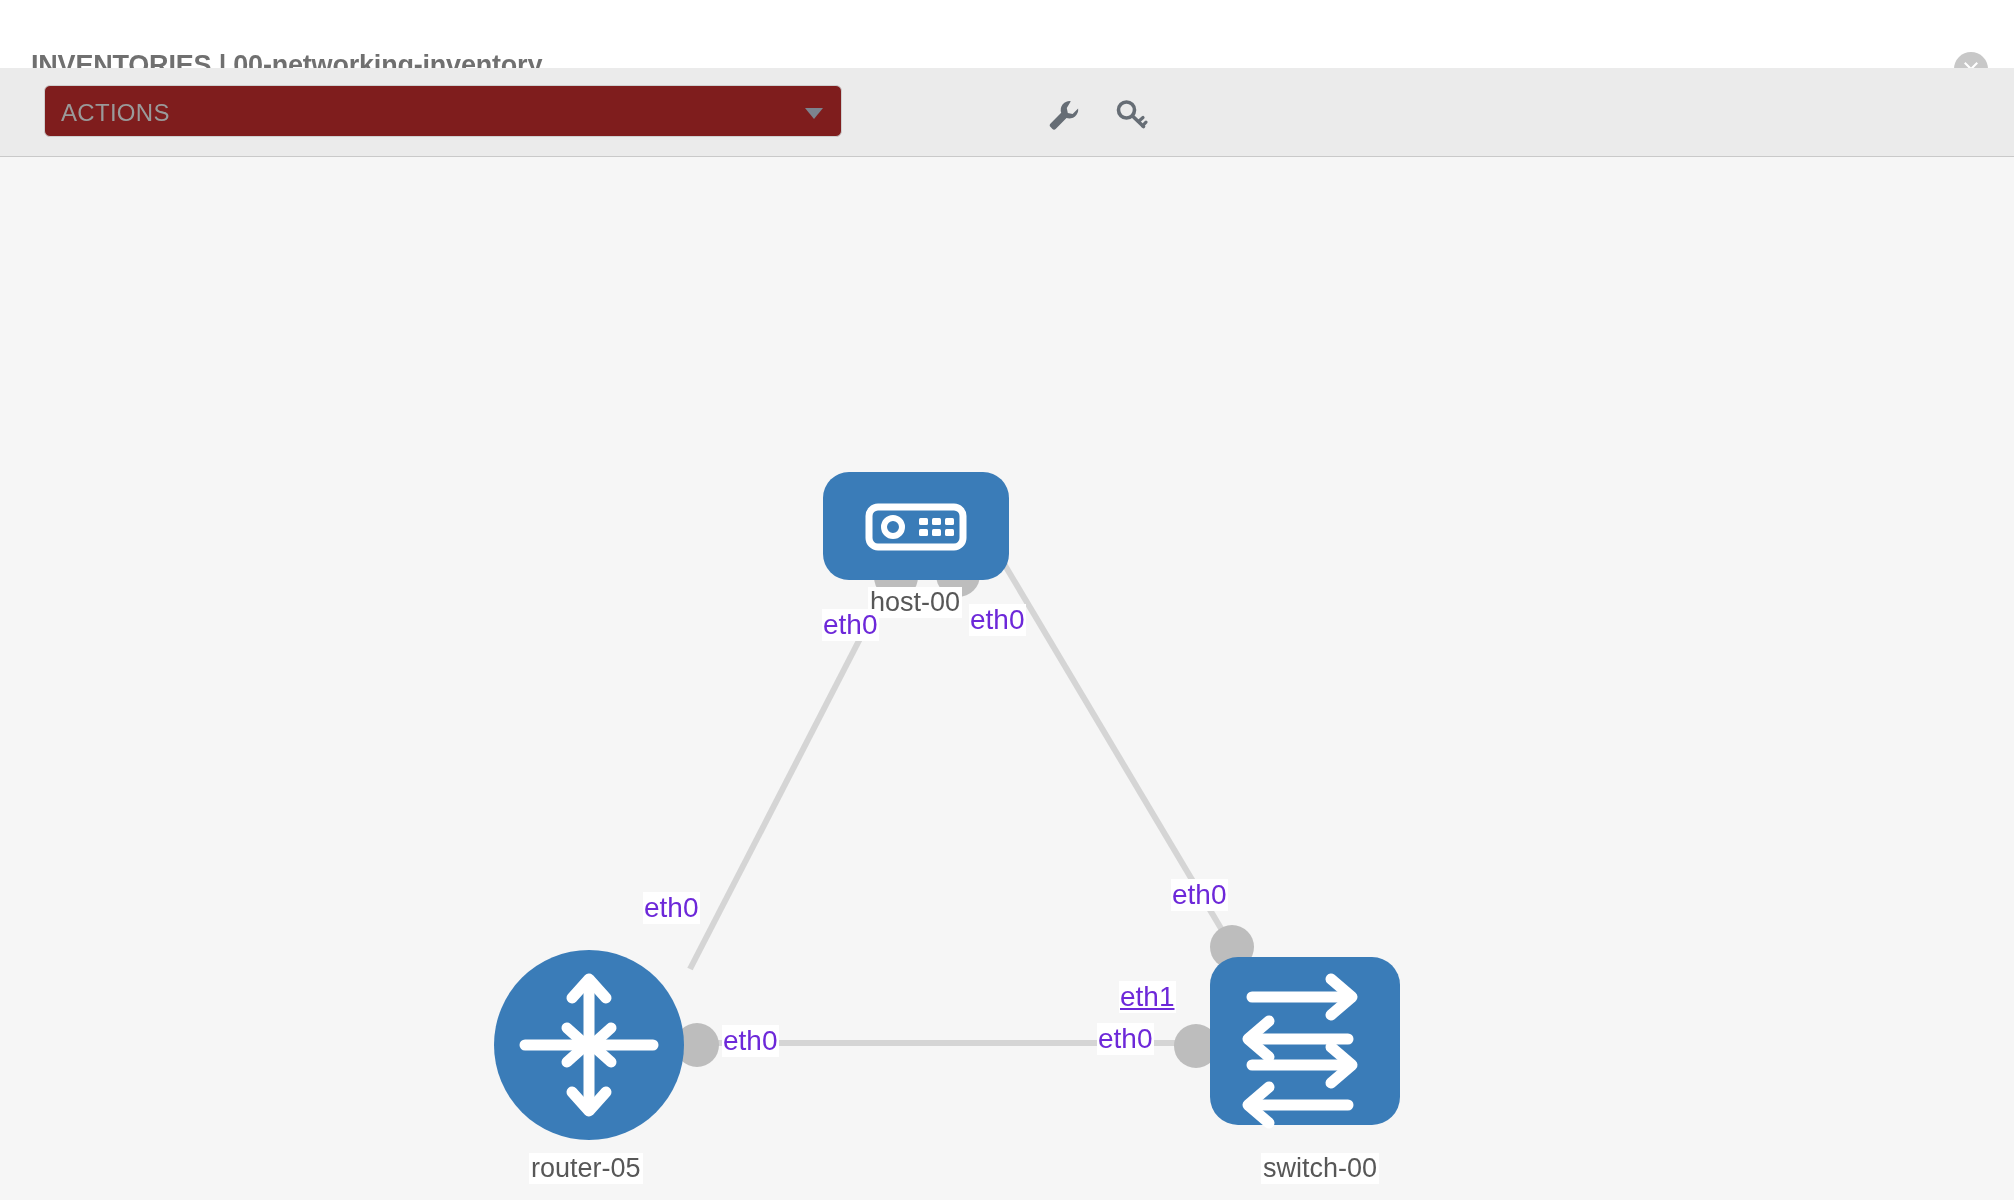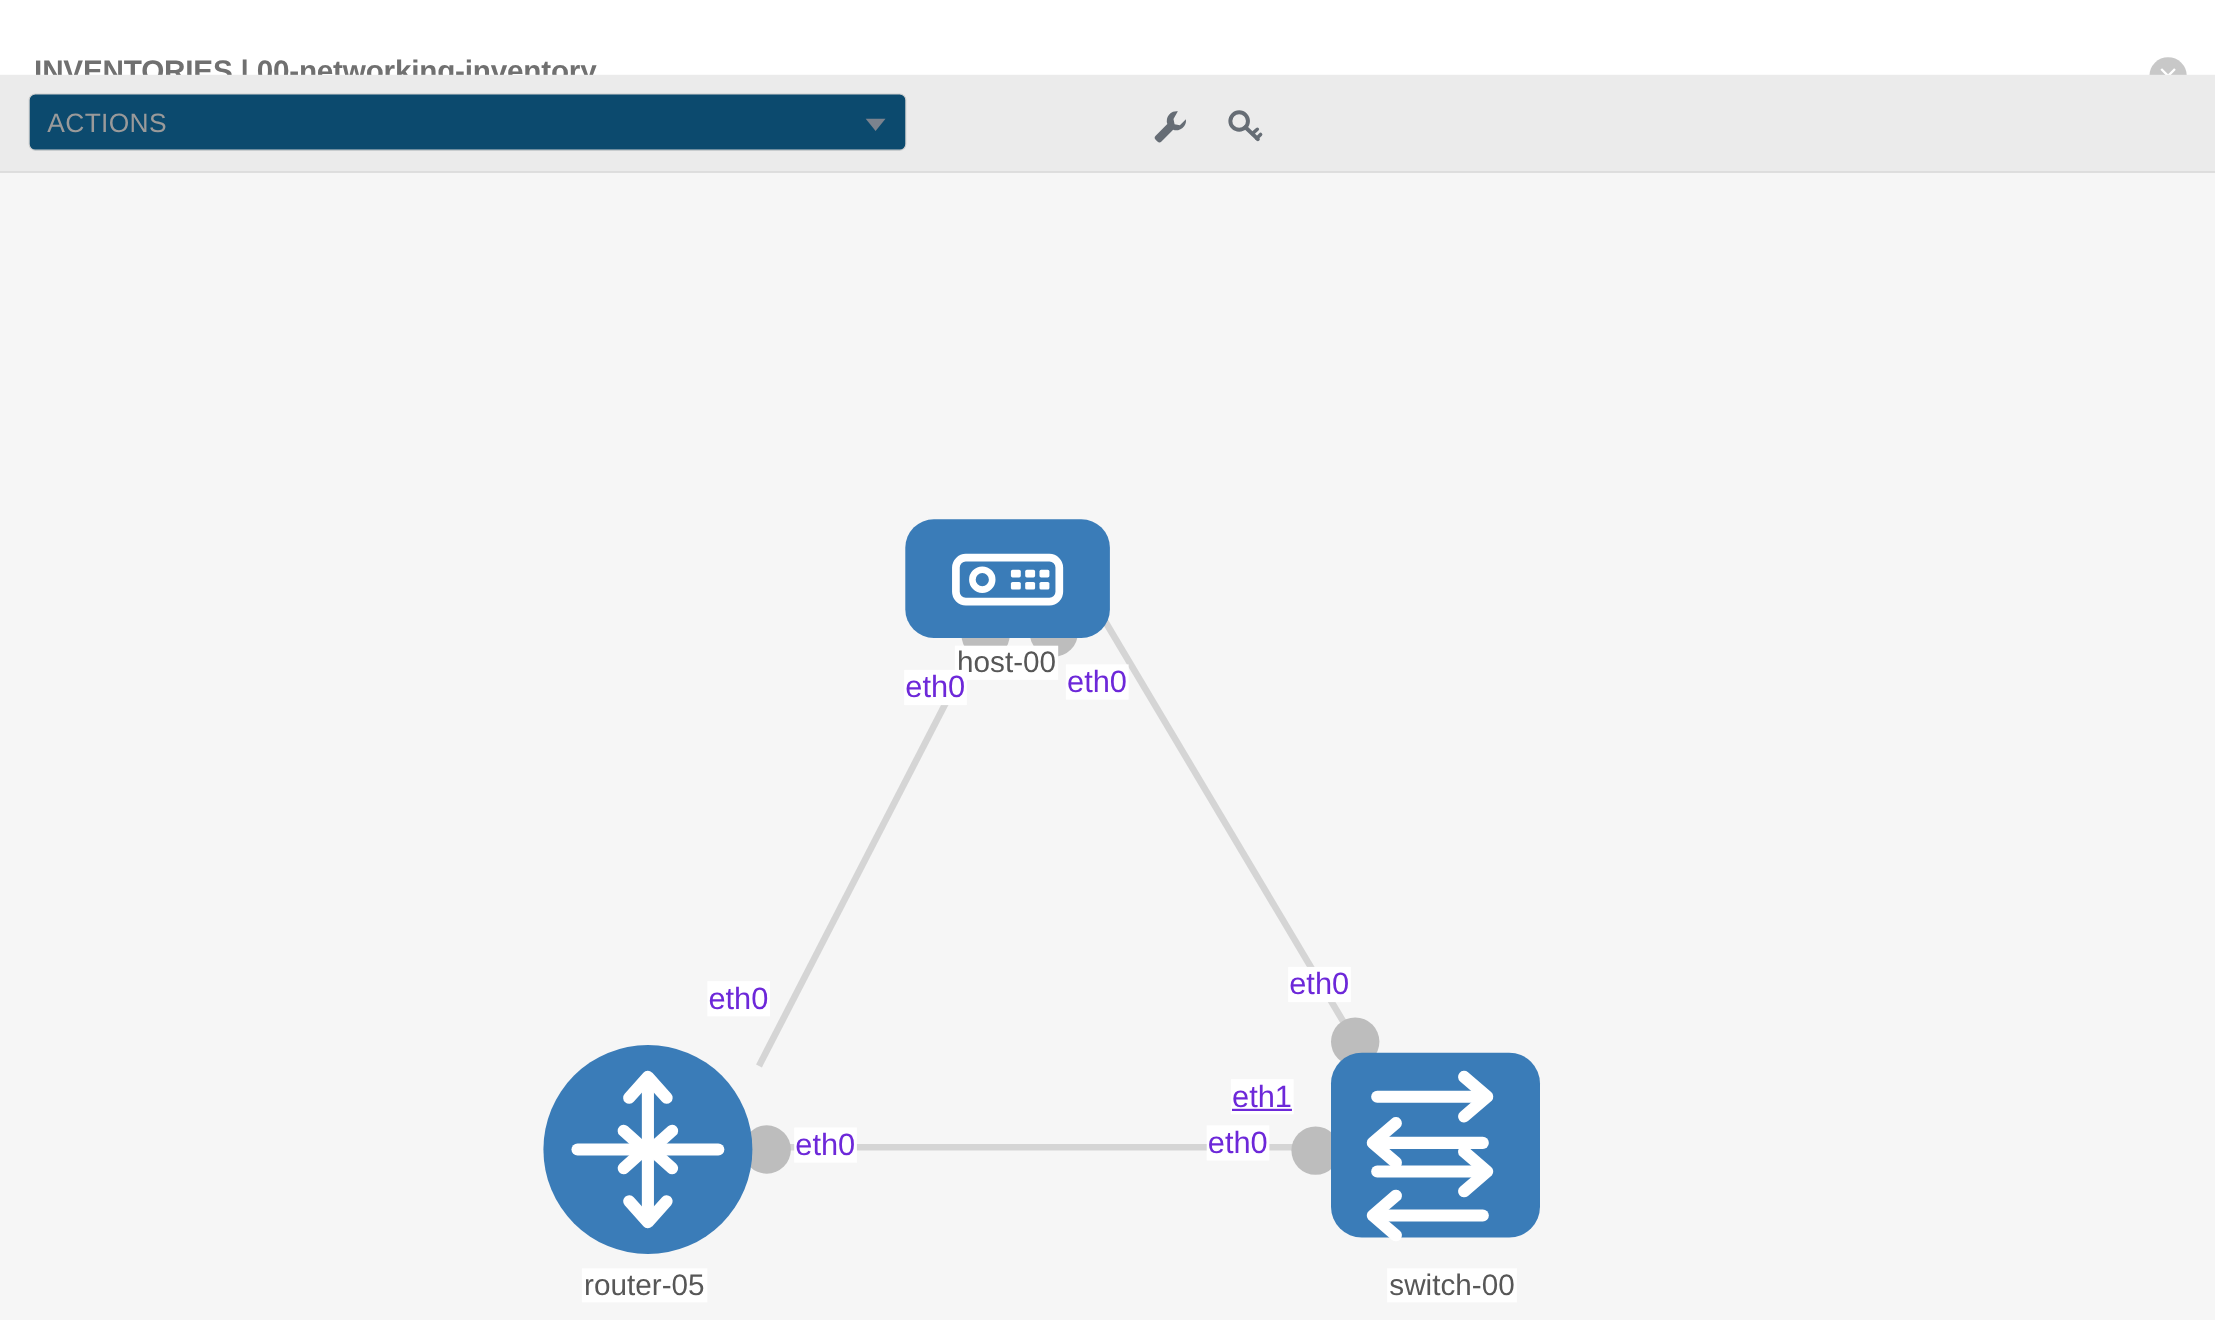--- a/index.html
+++ b/index.html
@@ -57,25 +57,25 @@
     position: absolute;
     left: 0; top: 68px;
     width: 2014px;
     height: 89px;
     background: #ebebeb;
     border-bottom: 1px solid #c9c9c9;
     box-sizing: border-box;
   }
   .actions-select {
     position: absolute;
-    left: 26px;
+    left: 44px;
     top: 17px;
     width: 798px;
     height: 52px;
-    background: #0c4a6e;
+    background: #7f1d1d;
     border: 1px solid #cfcfcf;
     border-radius: 6px;
     box-sizing: border-box;
   }
   .actions-label {
     position: absolute;
     left: 16px;
     top: 13px;
     font-size: 24px;
     color: #9a9a9a;

